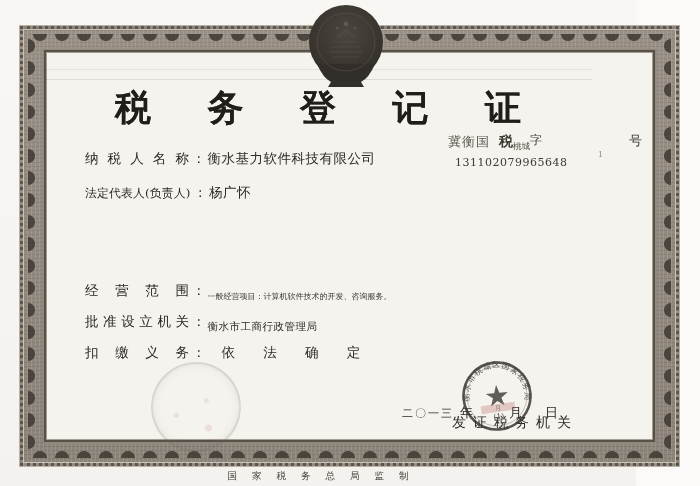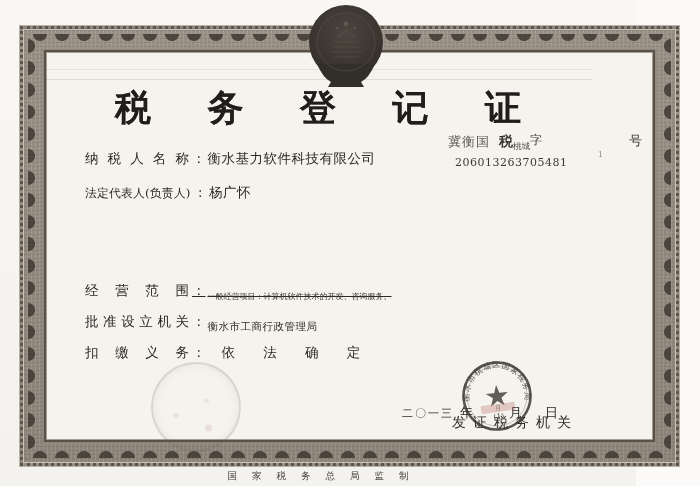--- a/index.html
+++ b/index.html
@@ -67,21 +67,21 @@
   .flabel{display:inline-block;width:104px;text-align:justify;text-align-last:justify;vertical-align:baseline;}
   .fcolon{margin:0 2px 0 3px;}
   .fvalue{letter-spacing:.5px;color:#2e2b27;}
   .r0{top:150px;}
   .r1{top:184px;}
   .r1 .flabel{width:auto;font-size:11.8px;letter-spacing:.2px;text-align-last:auto;}
   .r2{top:218px;}
   .r2 .flabel{width:80px;}
   .r2 .fvalue{font-size:13px;}
   .r3{top:247px;}
-  .r4{top:282px;text-decoration:underline;}
+  .r4{top:282px;}
   .r4 .fvalue{font-size:8px;position:relative;top:4px;letter-spacing:0;color:#3b3834;}
   .r5{top:313px;}
   .r5 .fvalue{font-size:10.5px;position:relative;top:4px;letter-spacing:.5px;}
   .r6{top:344px;}
   .r6 .fvalue{letter-spacing:12px;margin-left:14px;margin-top:48px;}
   
   .issue-authority{position:absolute;left:452px;top:378px;font-size:14px;letter-spacing:7px;color:#2e2b27;margin-top:36px;}
   .issue-date{position:absolute;left:402px;top:404px;font-size:13px;color:#2e2b27;}
   .issue-date .yv{font-size:11px;letter-spacing:2px;}
   .issue-date .y{margin-left:6px;}
@@ -137,21 +137,21 @@
       <path d="M27 40 h24 M25 45 h28 M23 50 h32 M26 55 h26" stroke="#5c554c" stroke-width="1.2" opacity=".55"></path>
       <circle cx="39" cy="22" r="2.4" fill="#6b6459" opacity=".7"></circle>
       <circle cx="30" cy="26" r="1.3" fill="#6b6459" opacity=".6"></circle>
       <circle cx="48" cy="26" r="1.3" fill="#6b6459" opacity=".6"></circle>
     </svg>
   </div>
 
   <div class="title">税 务 登 记 证</div>
 
   <div class="certno">
-    <span class="region">冀衡国</span><span class="tax">税</span><span class="district">桃城</span><span class="zi">字</span><span class="number">206013263705481</span>
+    <span class="region">冀衡国</span><span class="tax">税</span><span class="district">桃城</span><span class="zi">字</span><span class="number">131102079965648</span>
     <span class="suffix">号</span>
     <span class="stray">1</span>
   </div>
 
   <div class="field r0">
     <span class="flabel">纳 税 人 名 称</span><span class="fcolon">：</span><span class="fvalue">衡水基力软件科技有限公司</span>
   </div>
   <div class="field r1">
     <span class="flabel">法定代表人(负责人)</span><span class="fcolon">：</span><span class="fvalue">杨广怀</span>
   </div>

